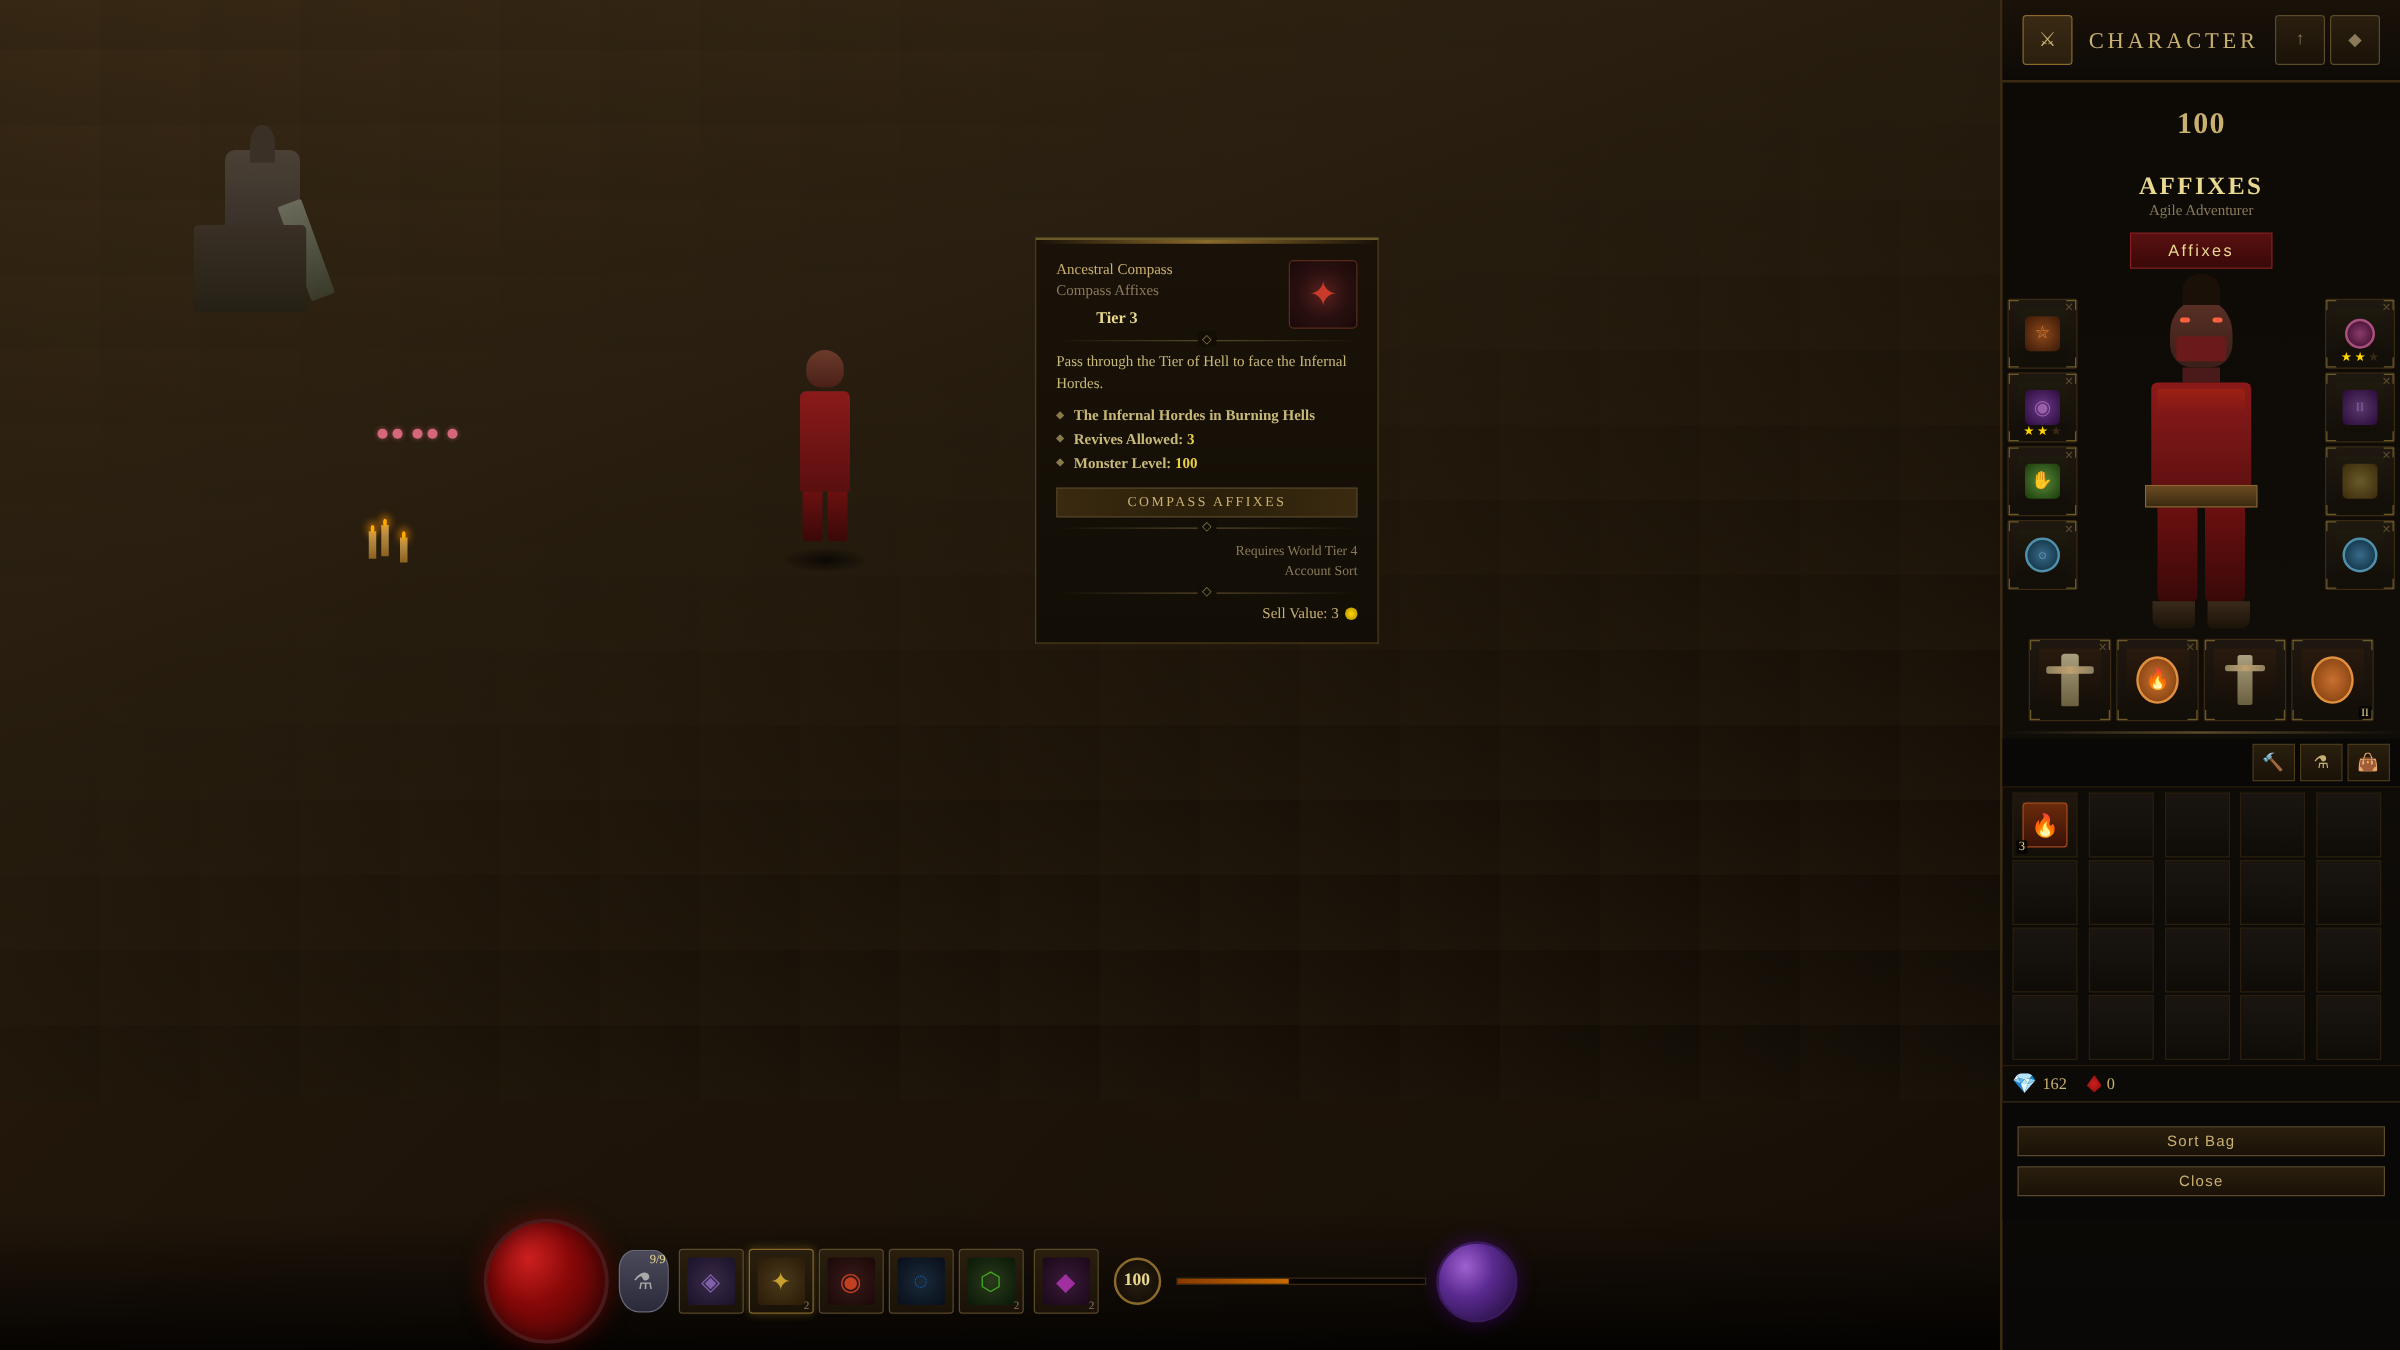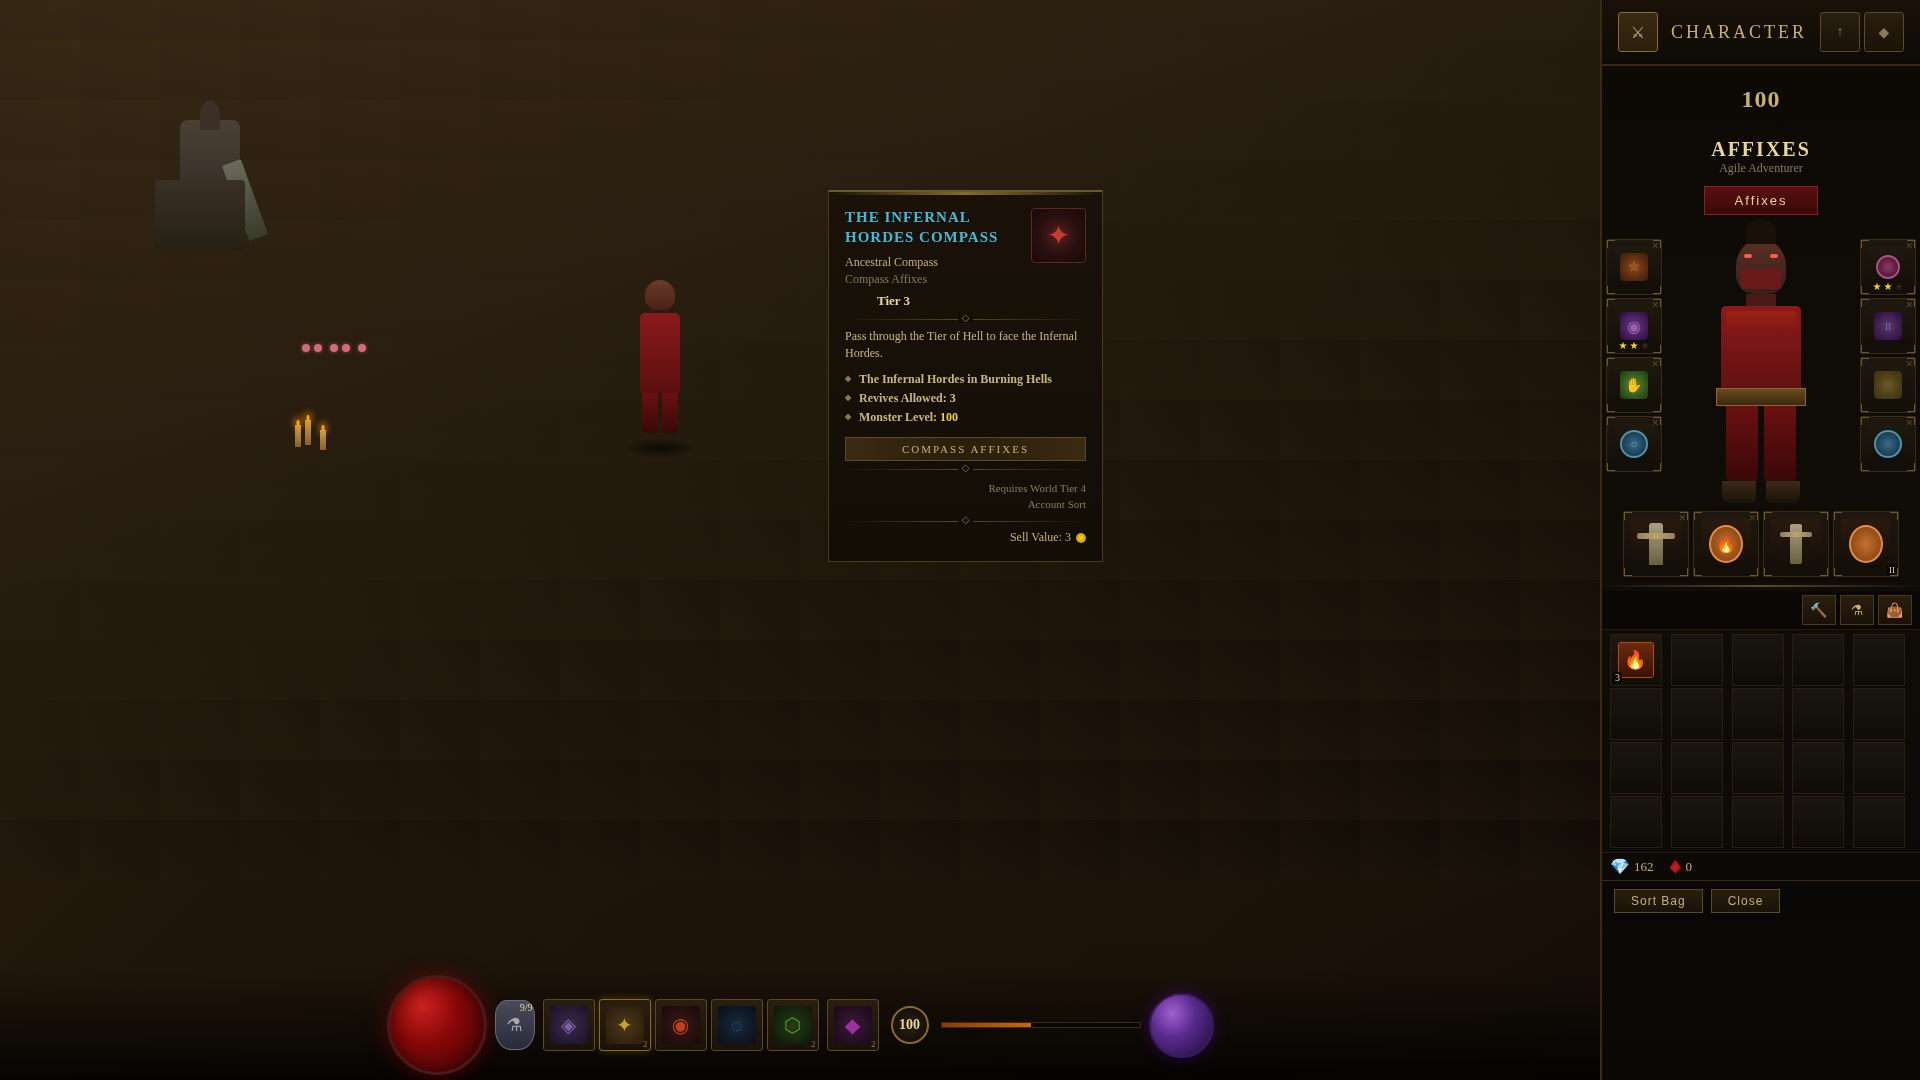--- a/index.html
+++ b/index.html
@@ -525,25 +525,26 @@
       width: 12px;
       height: 14px;
       background: radial-gradient(ellipse, #cc2020, #880808);
       border-radius: 50% 50% 50% 50% / 60% 60% 40% 40%;
       clip-path: polygon(50% 0%, 100% 60%, 50% 100%, 0% 60%);
     }
 
     
     .panel-actions {
       display: flex;
-      justify-content: flex-start;
+      justify-content: center;
       gap: 8px;
-      padding: 8px 12px;
+      padding: 19px 12px;
       border-top: 1px solid #3a2a14;
       background: #0a0806;
+      flex-direction: column;
     }
 
     .action-btn {
       padding: 4px 16px;
       font-size: 12px;
       letter-spacing: 1px;
       color: #c8b070;
       background: linear-gradient(180deg, #2a1f0e 0%, #1a1208 100%);
       border: 1px solid #5a4a2a;
       cursor: pointer;
@@ -677,21 +678,20 @@
   </div>
 
   <div style="position:absolute;top:160px;left:235px;width:20px;height:80px;background:linear-gradient(180deg,#6a6a5a,#3a3a2a);border-radius:2px;transform:rotate(-20deg);"></div>
 
   <div style="position:absolute;top:180px;left:155px;width:90px;height:70px;background:linear-gradient(180deg,#3a3025,#252015);border-radius:4px;"></div>
 </div>
 
 <div class="item-tooltip">
   <div class="item-icon-float"></div>
 
-  <div class="item-name">THE INFERNAL HORDES COMPASS</div>
 
   <div class="item-subtitle">Ancestral Compass</div>
   <div class="item-type">Compass Affixes</div>
 
   <div class="item-tier">Tier 3</div>
 
   <div class="divider-line"></div>
 
   <div class="item-desc">Pass through the Tier of Hell to face the Infernal Hordes.</div>
 

